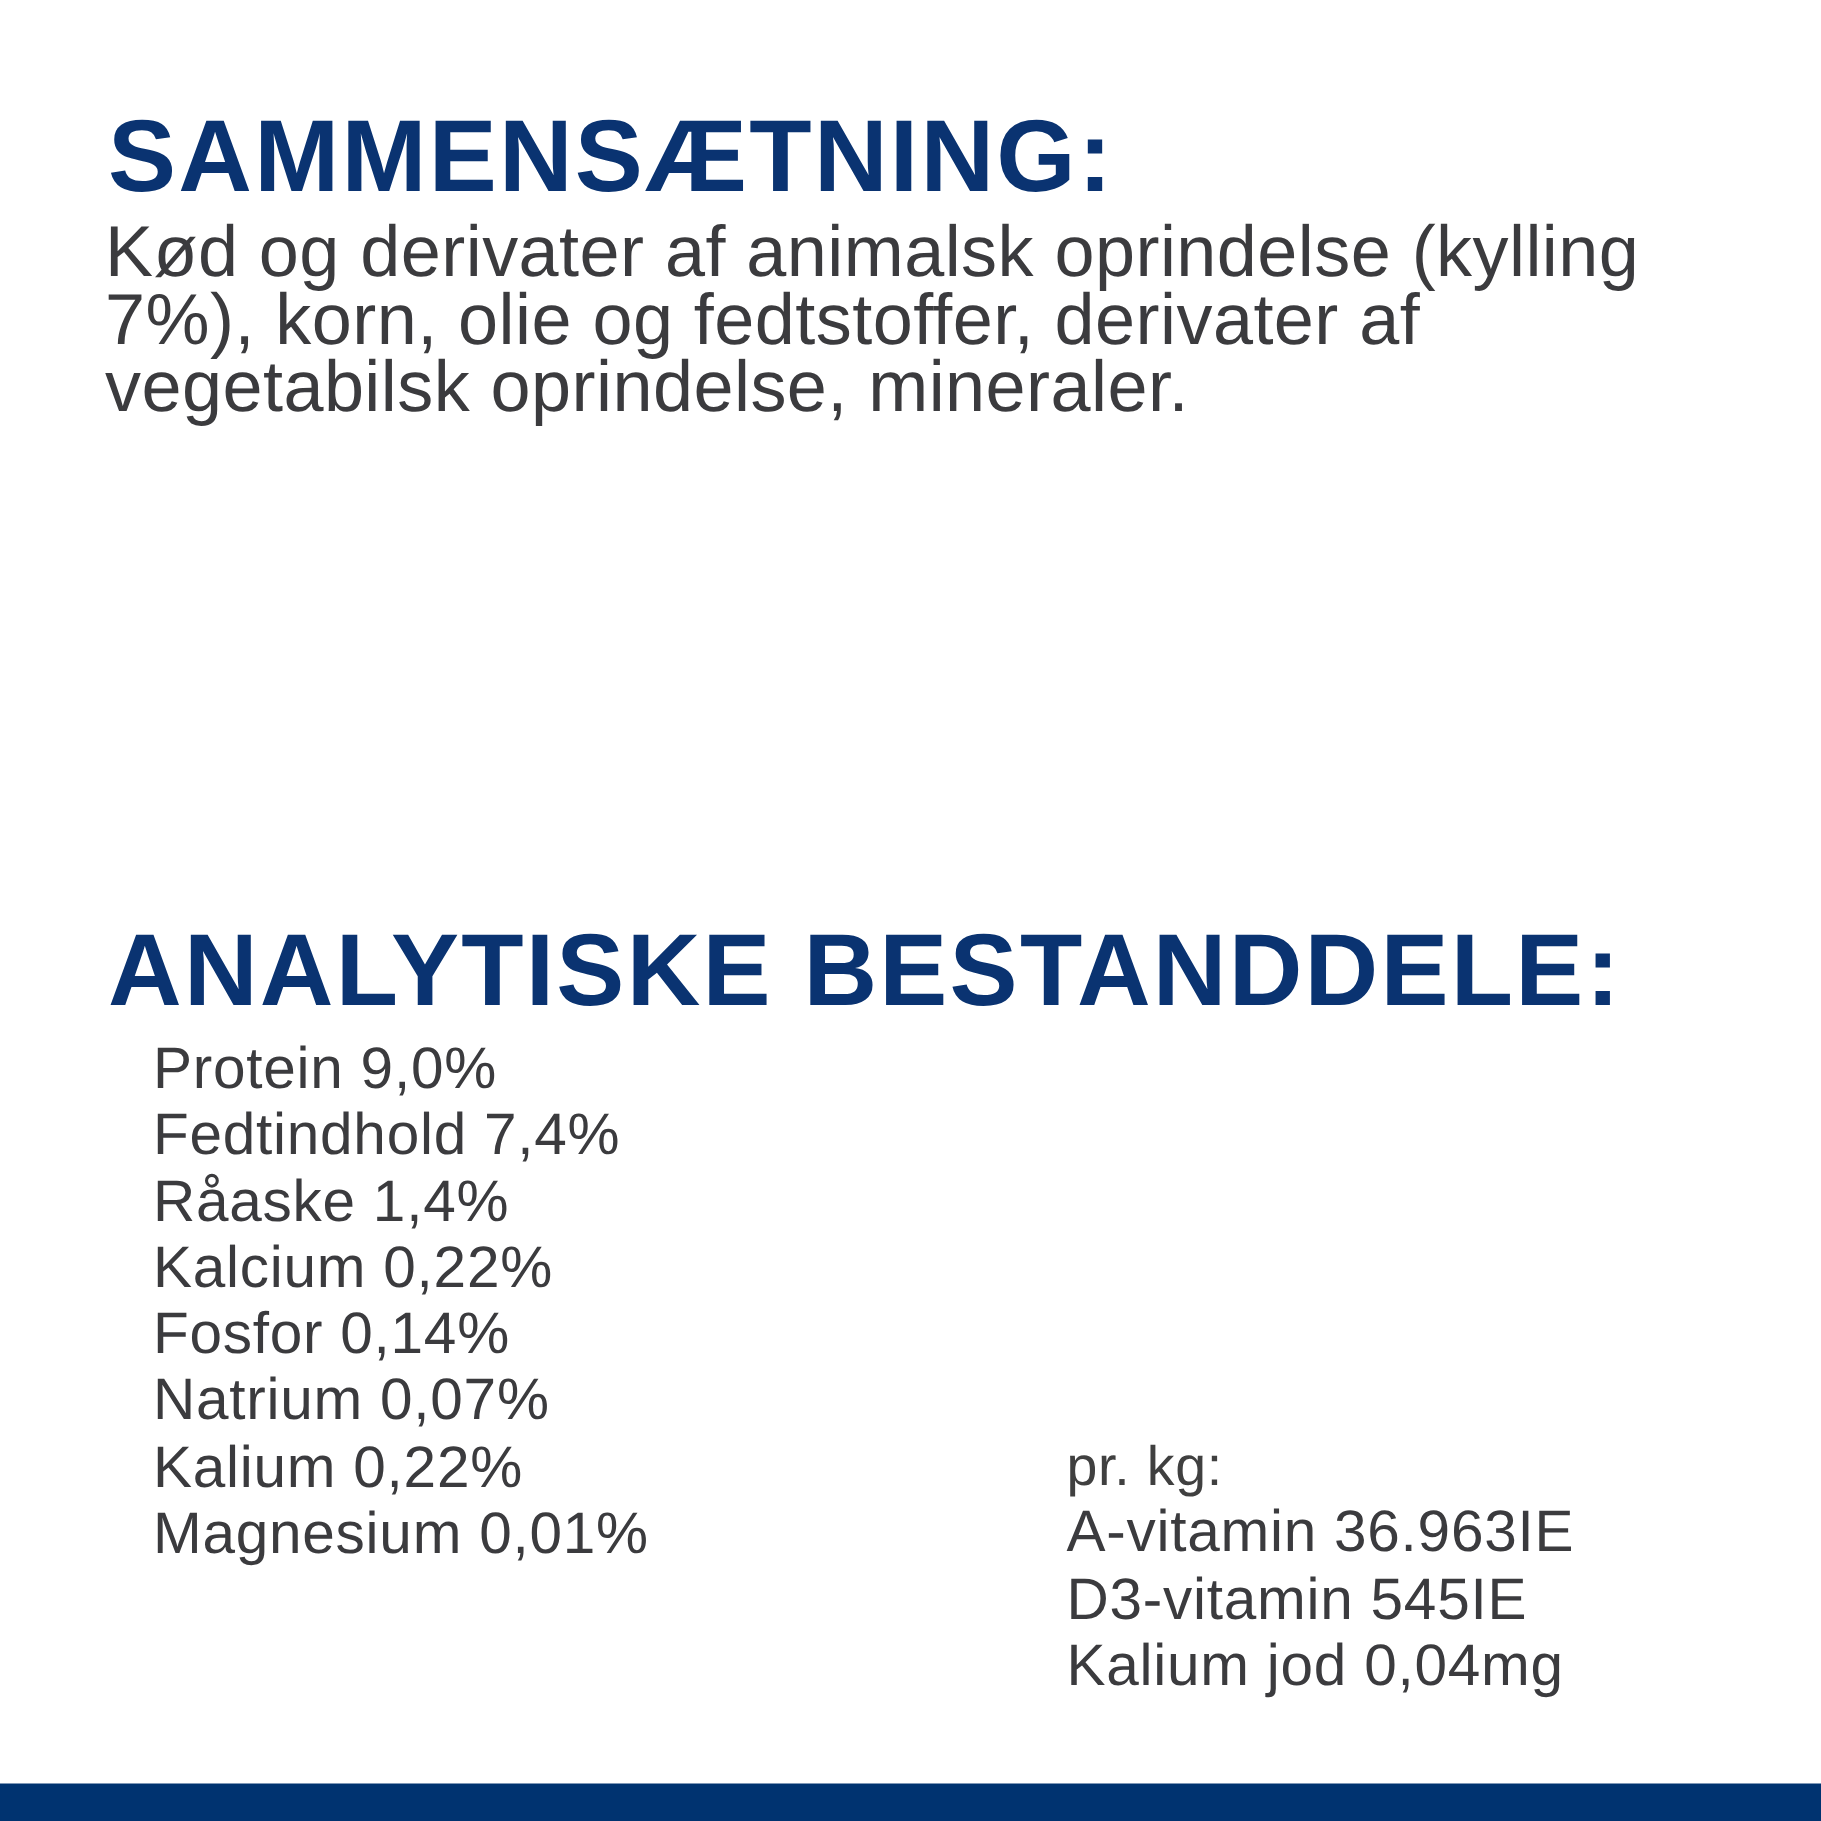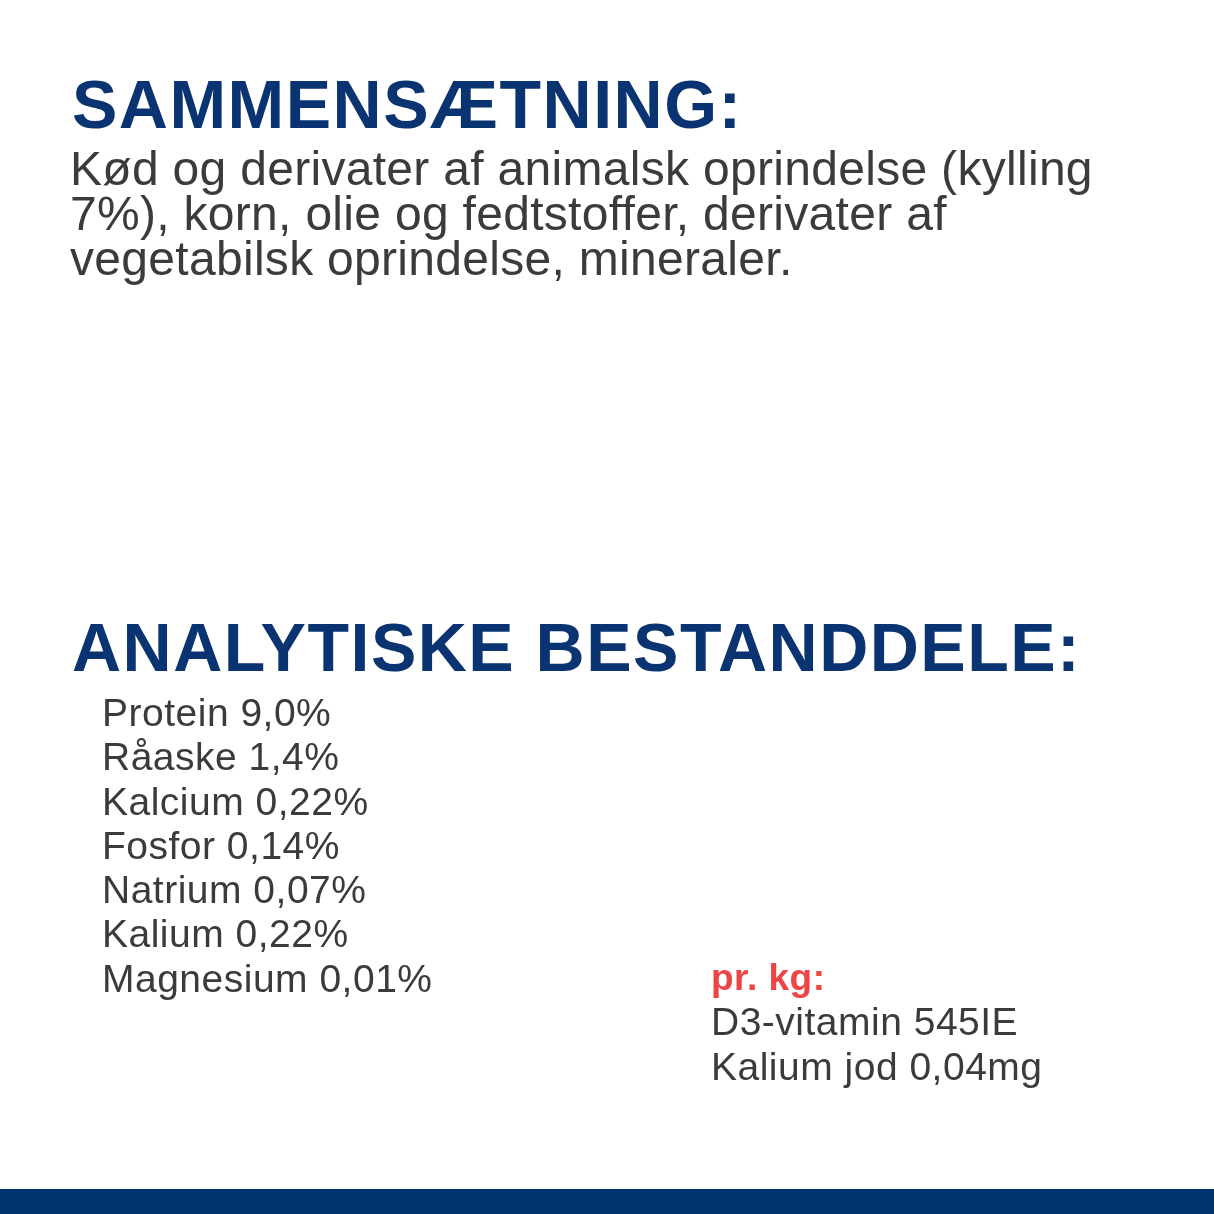--- a/index.html
+++ b/index.html
@@ -56,22 +56,22 @@
     #analytical-list {
       left: 71px;
       top: 691px;
       margin-left: 31px;
     }
     #perkg-block {
       left: 711px;
       top: 956px;
     }
     .perkg-label {
-      font-weight: bold;
-      color: #ef4444;
+      font-weight: normal;
+      color: #404040;
       font-size: 37px;
       line-height: 44.3px;
       letter-spacing: 0.5px;
     }
 
     .bottom-bar {
       position: absolute;
       left: 0;
       top: 1189px;
       width: 1214px;
@@ -83,27 +83,29 @@
 <body>
 
 <h1 id="heading-composition" class="heading">SAMMENSÆTNING:</h1>
 
 <p class="paragraph">Kød og derivater af animalsk oprindelse (kylling 7%), korn, olie og fedtstoffer, derivater af vegetabilsk oprindelse, mineraler.</p>
 
 <h2 id="heading-analytical" class="heading">ANALYTISKE BESTANDDELE:</h2>
 
 <ul id="analytical-list" class="list">
   <li>Protein 9,0%</li>
+  <li>Fedtindhold 7,4%</li>
   <li>Råaske 1,4%</li>
   <li>Kalcium 0,22%</li>
   <li>Fosfor 0,14%</li>
   <li>Natrium 0,07%</li>
   <li>Kalium 0,22%</li>
   <li>Magnesium 0,01%</li>
 </ul>
 
 <ul id="perkg-block" class="list">
   <li class="perkg-label">pr. kg:</li>
+  <li>A-vitamin 36.963IE</li>
   <li>D3-vitamin 545IE</li>
   <li>Kalium jod 0,04mg</li>
 </ul>
 
 <div class="bottom-bar"></div>
 
 </body></html>

